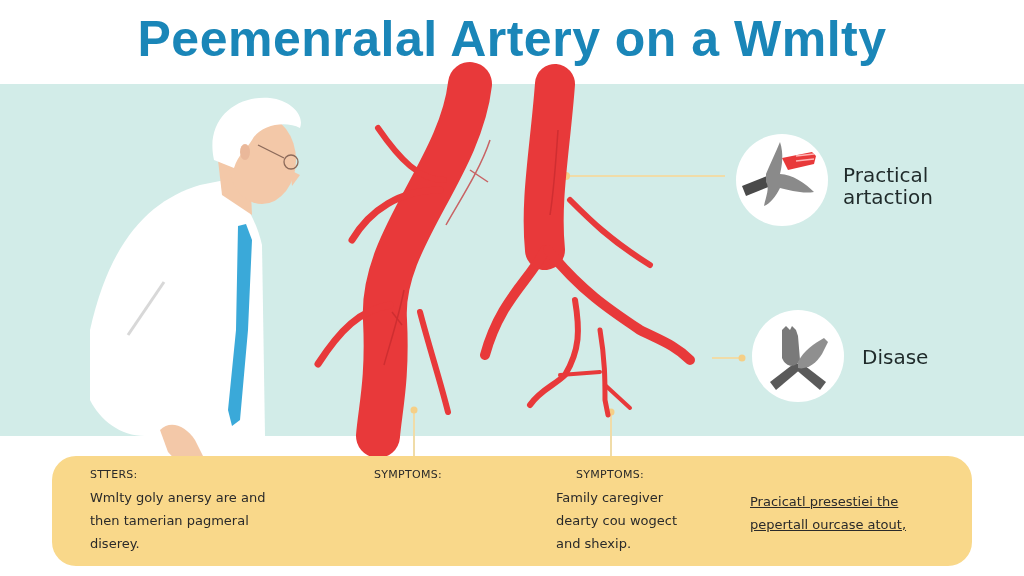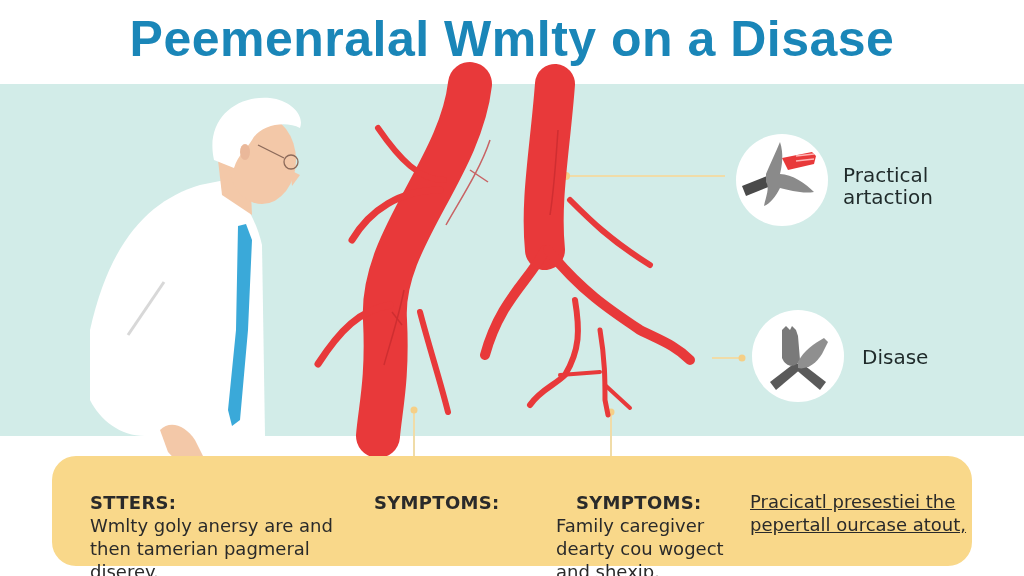--- a/index.html
+++ b/index.html
@@ -4,27 +4,27 @@
 <style>
   html, body { margin:0; padding:0; }
   body { width:1024px; height:576px; background:#ffffff; position:relative; overflow:hidden; font-family:"Liberation Sans", "DejaVu Sans", sans-serif; }
   .title { position:absolute; left:0; top:10px; width:1024px; text-align:center; font-size:50px; font-weight:bold; color:#1a86b8; letter-spacing:0.5px; font-family:"Liberation Sans", sans-serif; }
   .band { position:absolute; left:0; top:84px; width:1024px; height:352px; background:#d2ece8; }
   .scene { position:absolute; left:0; top:0; }
   .callout-circle { position:absolute; width:92px; height:92px; border-radius:50%; background:#ffffff; }
   .callout-label { position:absolute; font-size:20px; color:#1f2a2a; line-height:22px; font-family:"DejaVu Sans", sans-serif; }
   .infobox { position:absolute; left:52px; top:456px; width:920px; height:110px; background:#f9d88a; border-radius:24px; }
   .col { position:absolute; top:8px; font-family:"DejaVu Sans", sans-serif; color:#2a2a2a; }
-  .col .head { font-weight:bold; font-size:18px; line-height:22px; letter-spacing:0.3px;margin-top:28px; }
-  .col .body { font-size:18px; line-height:23px; white-space:pre-line; }
+  .col .head { font-weight:normal; font-size:11px; line-height:22px; letter-spacing:0.3px; }
+  .col .body { font-size:13px; line-height:23px; white-space:pre-line; }
 </style>
 </head>
 <body>
 
-<div class="title">Peemenralal Wmlty on a Disase</div>
+<div class="title">Peemenralal Artery on a Wmlty</div>
 
 <div class="band"></div>
 
 <svg class="scene" width="1024" height="576" viewBox="0 0 1024 576">
 
   <g stroke="#f0dca8" stroke-width="2" fill="none">
     <line x1="566" y1="176" x2="725" y2="176"></line>
     <line x1="712" y1="358" x2="742" y2="358"></line>
     <line x1="414" y1="410" x2="414" y2="458"></line>
     <line x1="611" y1="412" x2="611" y2="458"></line>

